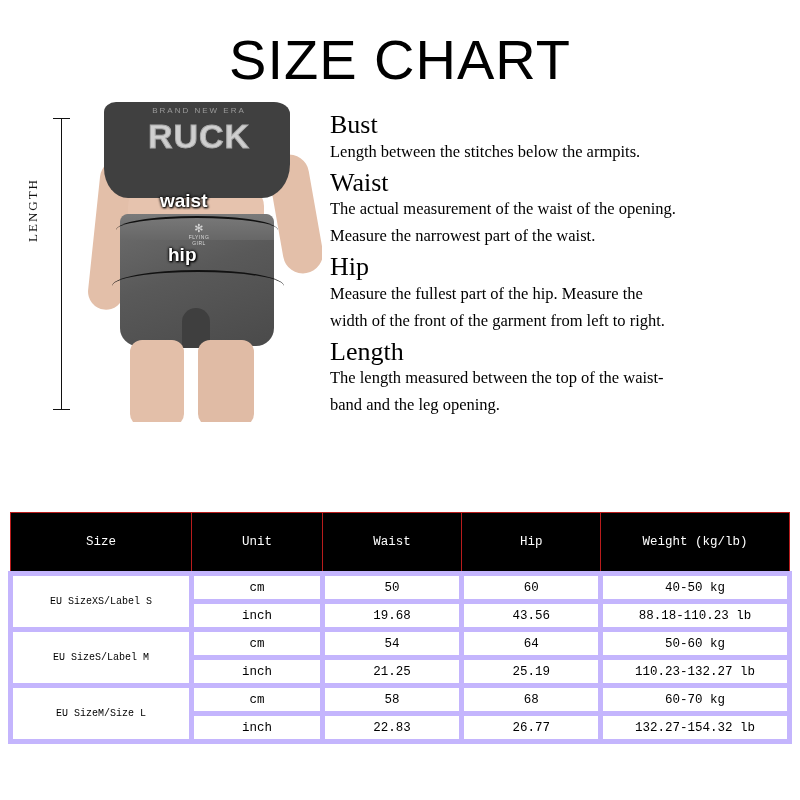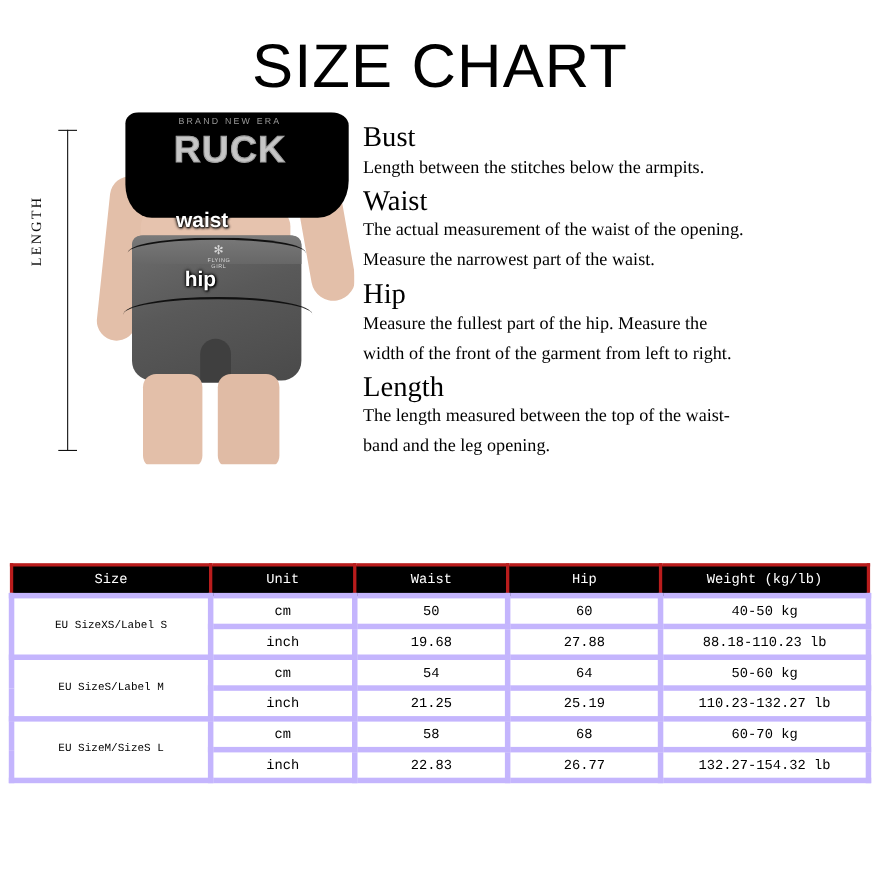--- a/index.html
+++ b/index.html
@@ -84,25 +84,25 @@
     overflow: hidden;
   }
   .photo .bg {
     position: absolute;
     inset: 0;
     background: #ffffff;
   }
   
   .photo .tee {
     position: absolute;
-    left: 28px;
+    left: 18px;
     top: 0px;
-    width: 203px;
+    width: 186px;
     height: 96px;
-    background: #000000;
+    background: #404040;
     border-radius: 12px 16px 28px 24px / 10px 12px 34px 30px;
   }
   .photo .tee-print {
     position: absolute;
     left: 36px;
     top: 14px;
     width: 118px;
     height: 40px;
     color: #e9e9e9;
     font-family: "Liberation Sans", sans-serif;
@@ -278,22 +278,22 @@
     top: 512px;
     width: 784px;
     border-collapse: collapse;
     font-family: "Liberation Mono", monospace;
     font-size: 12.5px;
   }
   table.size-table th {
     background: #000;
     color: #fff;
     font-weight: 400;
-    padding: 5px 2px;
-    border: 3px solid #b91c1c;
+    padding: 22px 2px;
+    border: 1px solid #b91c1c;
     text-align: center;
     font-family: "Liberation Mono", monospace;
     font-size: 12.5px;
   }
   table.size-table td {
     border: 5px solid #c4b5fd;
     text-align: center;
     padding: 2px 2px;
     height: 19px;
     color: #000;
@@ -390,40 +390,40 @@
     <tr>
       <td class="sizecell" rowspan="2">EU SizeXS/Label S</td>
       <td>cm</td>
       <td>50</td>
       <td>60</td>
       <td>40-50 kg</td>
     </tr>
     <tr>
       <td>inch</td>
       <td>19.68</td>
-      <td>27.88</td>
+      <td>43.56</td>
       <td>88.18-110.23 lb</td>
     </tr>
 
     <tr>
       <td class="sizecell" rowspan="2">EU SizeS/Label M</td>
       <td>cm</td>
       <td>54</td>
       <td>64</td>
       <td>50-60 kg</td>
     </tr>
     <tr>
       <td>inch</td>
       <td>21.25</td>
       <td>25.19</td>
       <td>110.23-132.27 lb</td>
     </tr>
 
     <tr>
-      <td class="sizecell" rowspan="2">EU SizeM/SizeS L</td>
+      <td class="sizecell" rowspan="2">EU SizeM/Size L</td>
       <td>cm</td>
       <td>58</td>
       <td>68</td>
       <td>60-70 kg</td>
     </tr>
     <tr>
       <td>inch</td>
       <td>22.83</td>
       <td>26.77</td>
       <td>132.27-154.32 lb</td>

